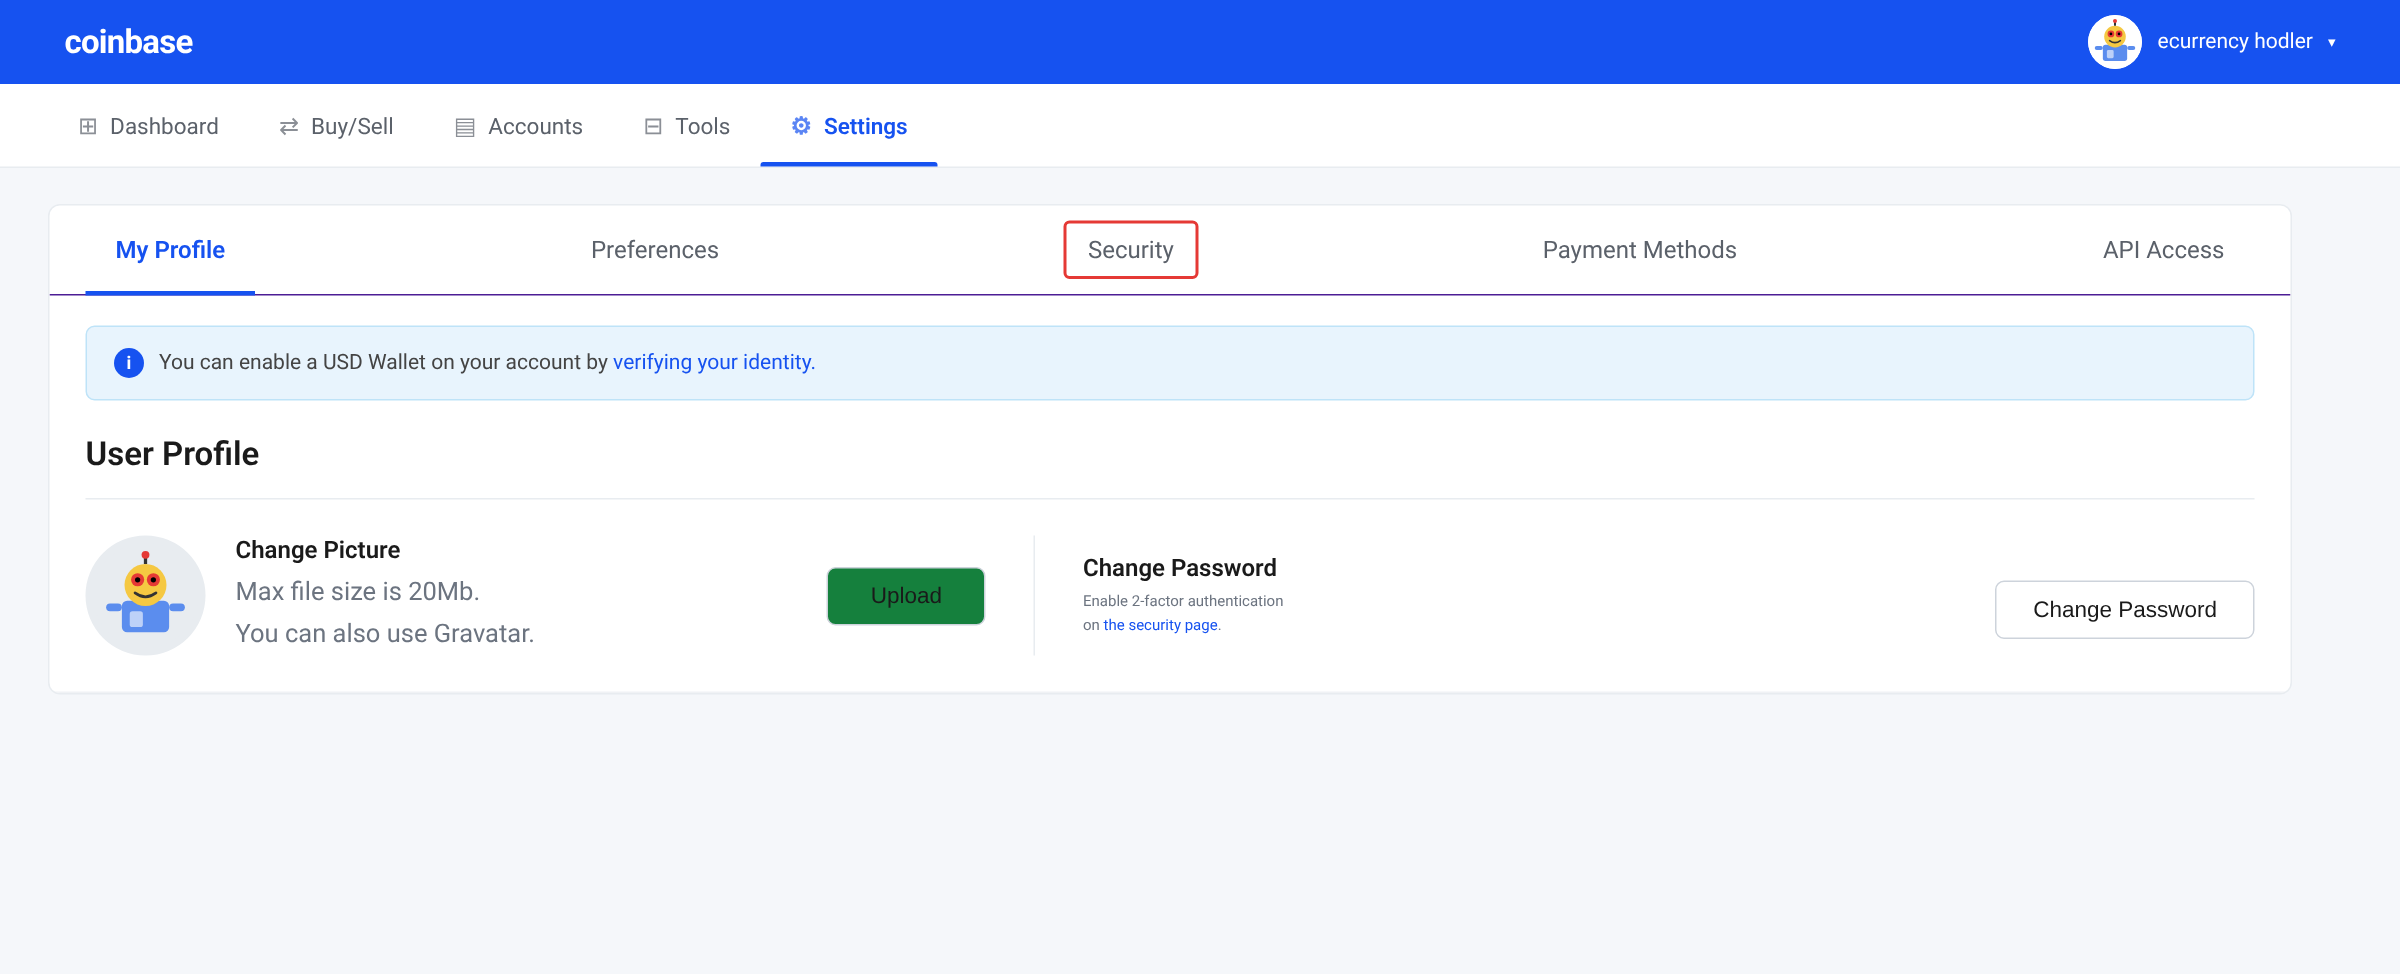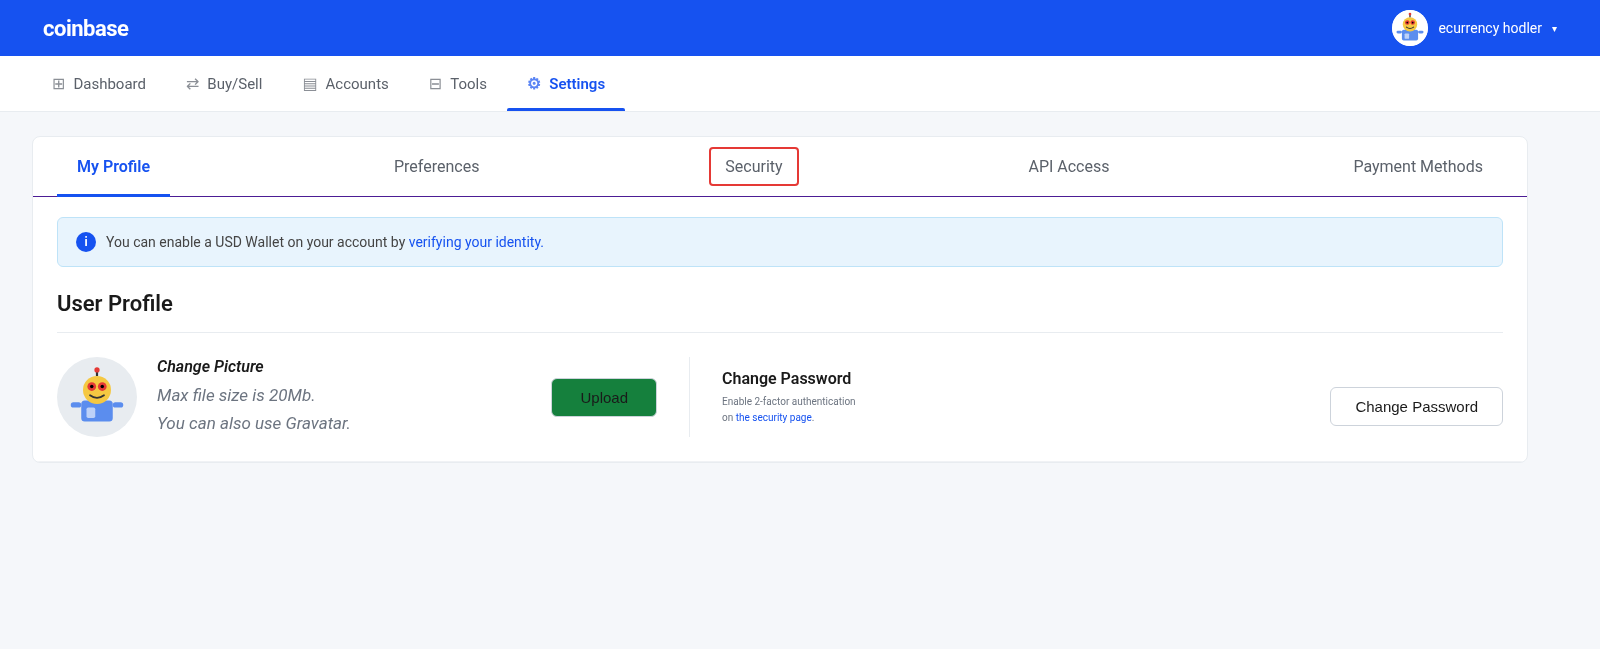--- a/index.html
+++ b/index.html
@@ -202,21 +202,20 @@
       border-radius: 50%;
       background: #e8ecf0;
       overflow: hidden;
       display: flex;
       align-items: center;
       justify-content: center;
       flex-shrink: 0;
     }
     .profile-avatar-info {
       flex: 1;
-      font-style: italic;
     }
     .profile-avatar-title {
       font-size: 16px;
       font-weight: 600;
       color: #1a1a1a;
       margin-bottom: 6px;
     }
     .profile-avatar-desc {
       font-size: 17px;
       color: #6c7480;
@@ -346,24 +345,24 @@
       <a class="settings-tab active">
         <span>My Profile</span>
       </a>
       <a class="settings-tab">
         <span>Preferences</span>
       </a>
       <a class="settings-tab highlighted">
         <span>Security</span>
       </a>
       <a class="settings-tab">
-        <span>API Access</span>
+        <span>Payment Methods</span>
       </a>
       <a class="settings-tab">
-        <span>Payment Methods</span>
+        <span>API Access</span>
       </a>
     </div>
 
     <div class="info-banner">
       <div class="info-icon">i</div>
       <span>
         <span>You can enable a USD Wallet on your account by </span><a class="info-link">verifying your identity.</a>
       </span>
     </div>
 

